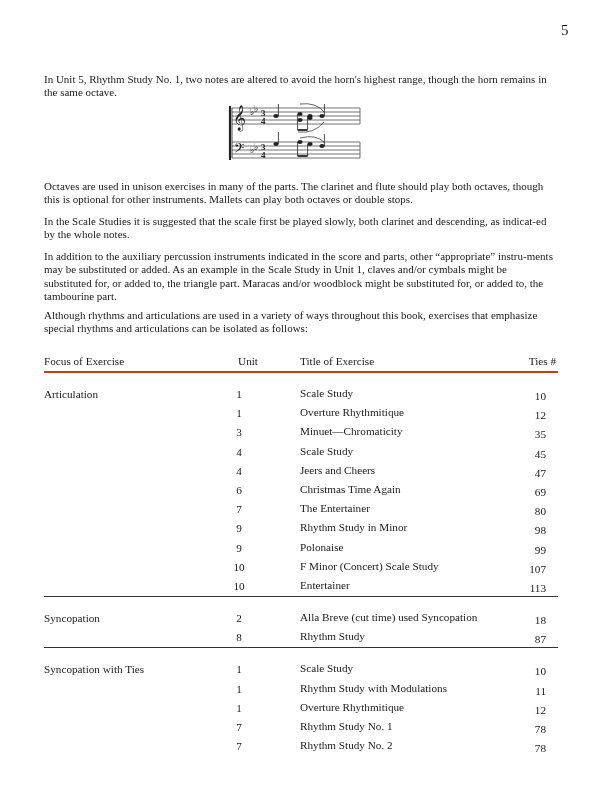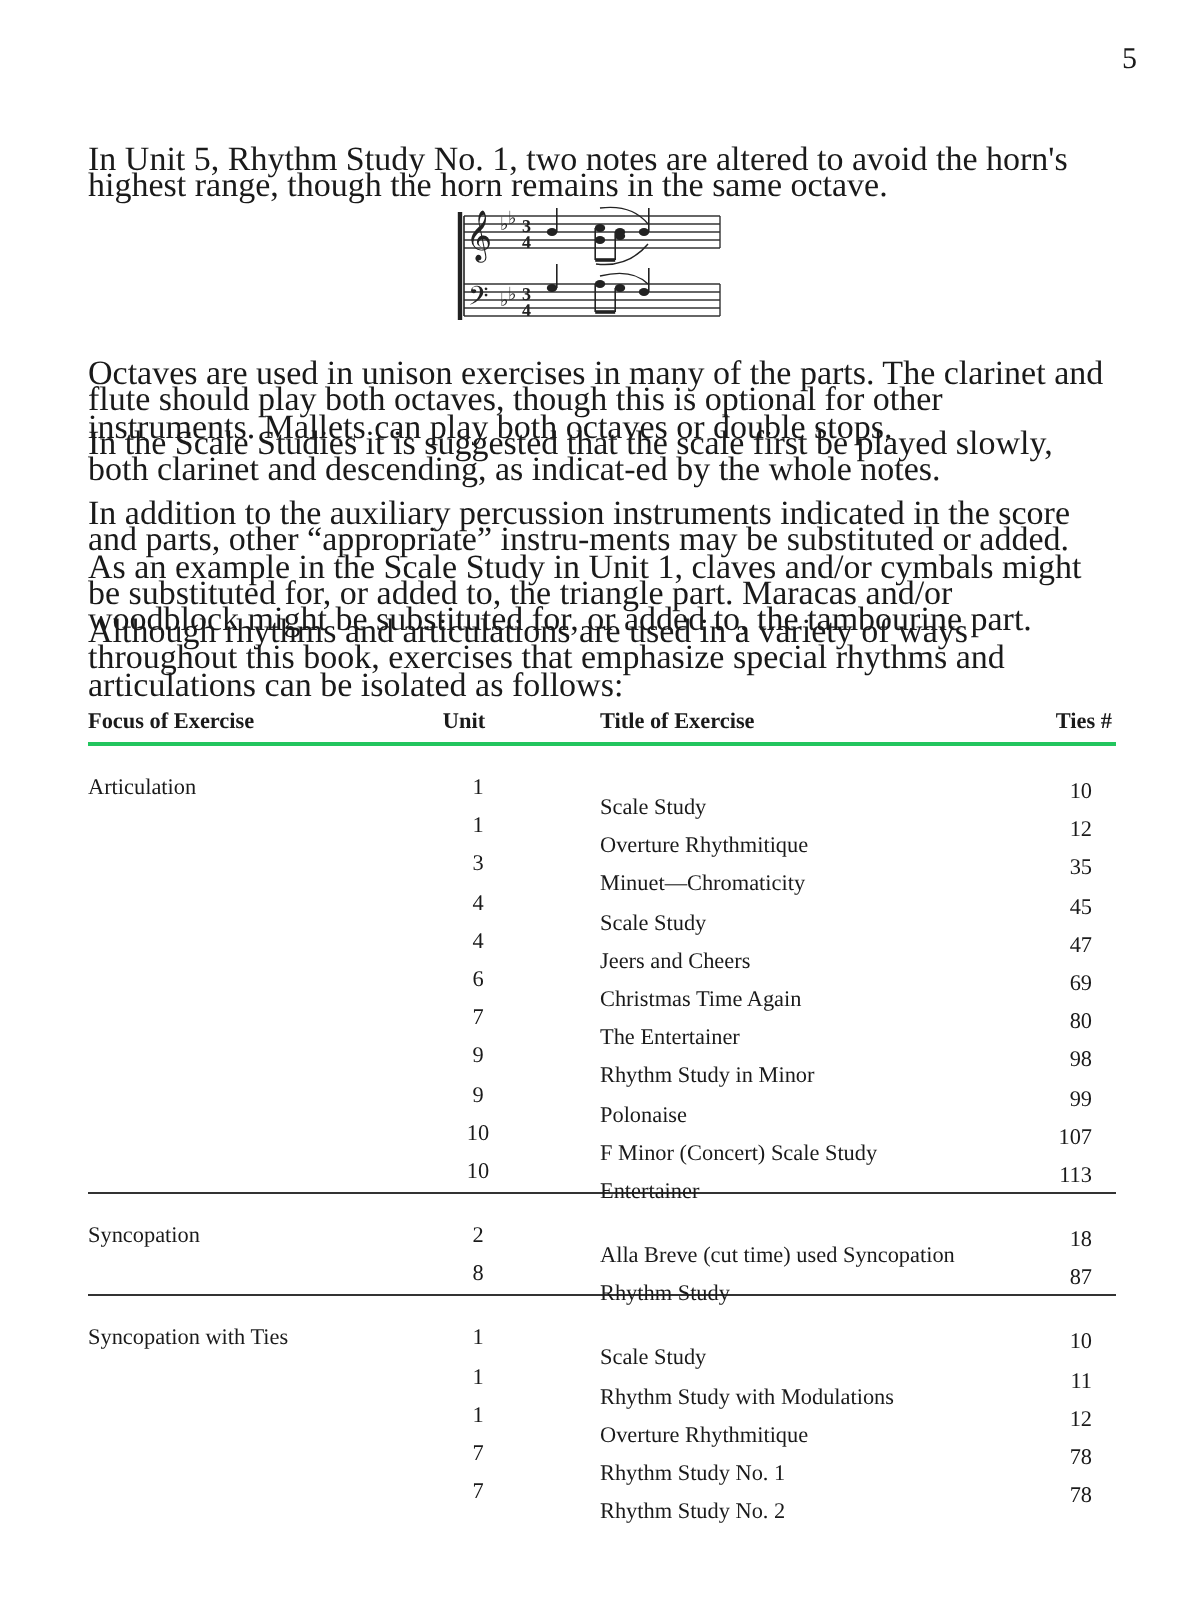--- a/index.html
+++ b/index.html
@@ -6,52 +6,52 @@
   body {
     width: 600px; height: 800px; position: relative; overflow: hidden;
     font-family: "Liberation Serif", "DejaVu Serif", serif;
     color: #1a1a1a;
   }
   .page-number {
     position: absolute; top: 22px; left: 561px; font-size: 15px;
   }
   .para {
     position: absolute; left: 44px; width: 510px;
-    font-size: 17px; line-height: 13.3px; margin: 0;
+    font-size: 11px; line-height: 13.3px; margin: 0;
   }
   #p1 { top: 73px; }
   #p2 { top: 180px; }
   #p3 { top: 215px; }
   #p4 { top: 250px; }
   #p5 { top: 309px; }
 
   .music {
     position: absolute; left: 226px; top: 100px; width: 136px; height: 64px;
   }
 
   .table {
     position: absolute; left: 44px; top: 355px; width: 514px;
     font-size: 11.2px;
   }
   .thead {
-    position: relative; height: 16px; font-weight: bold;
-    border-bottom: 2px solid #22c55e;
+    position: relative; height: 16px; font-weight: normal;
+    border-bottom: 2px solid #c2410c;
   }
   .col-focus { position: absolute; left: 0; }
-  .col-unit { position: absolute; left: 168px; width: 40px; text-align: center; }
+  .col-unit { position: absolute; left: 184px; width: 40px; text-align: center; }
   .col-title { position: absolute; left: 256px; }
   .col-page { position: absolute; right: 0; width: 40px; text-align: right; }
   .thead .col-page { right: 2px; }
   .group { position: relative; border-bottom: 1.5px solid #333; margin-top: 12px; }
   .group.last { border-bottom: none; }
   .row { position: relative; height: 19.2px; }
   .row span { top: 3px; }
   .row .col-page { right: 12px; width: 40px; text-align: right; top: 5px; }
   .row .col-unit { left: 180px; width: 30px; }
-  .row .col-title { top: 13px; }
+  .row .col-title { top: 2px; }
 </style>
 </head>
 <body>
 
 <div class="page-number">5</div>
 
 <p class="para" id="p1">In Unit 5, Rhythm Study No. 1, two notes are altered to avoid the horn's highest range, though the horn remains in the same octave.</p>
 
 <svg class="music" viewBox="0 0 136 64">
   <g stroke="#333" stroke-width="0.7">

